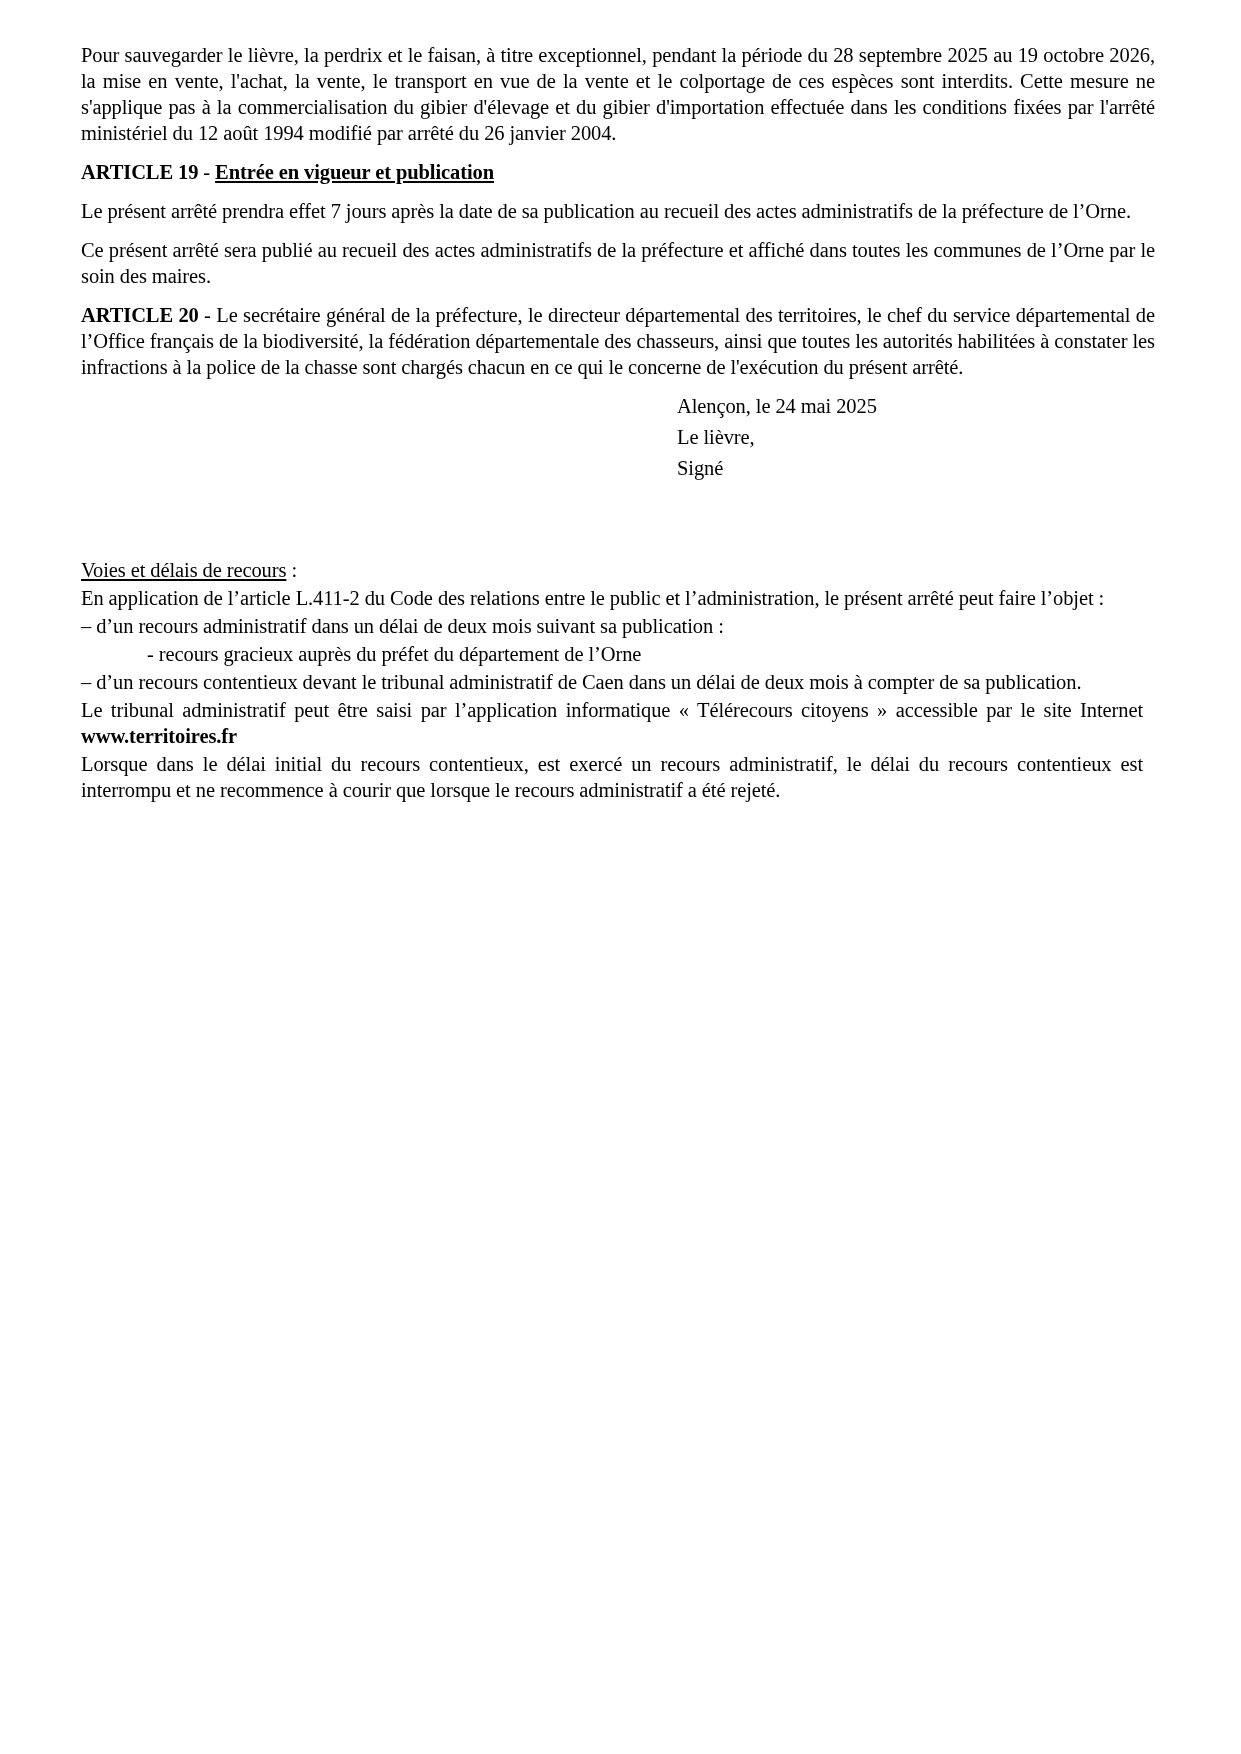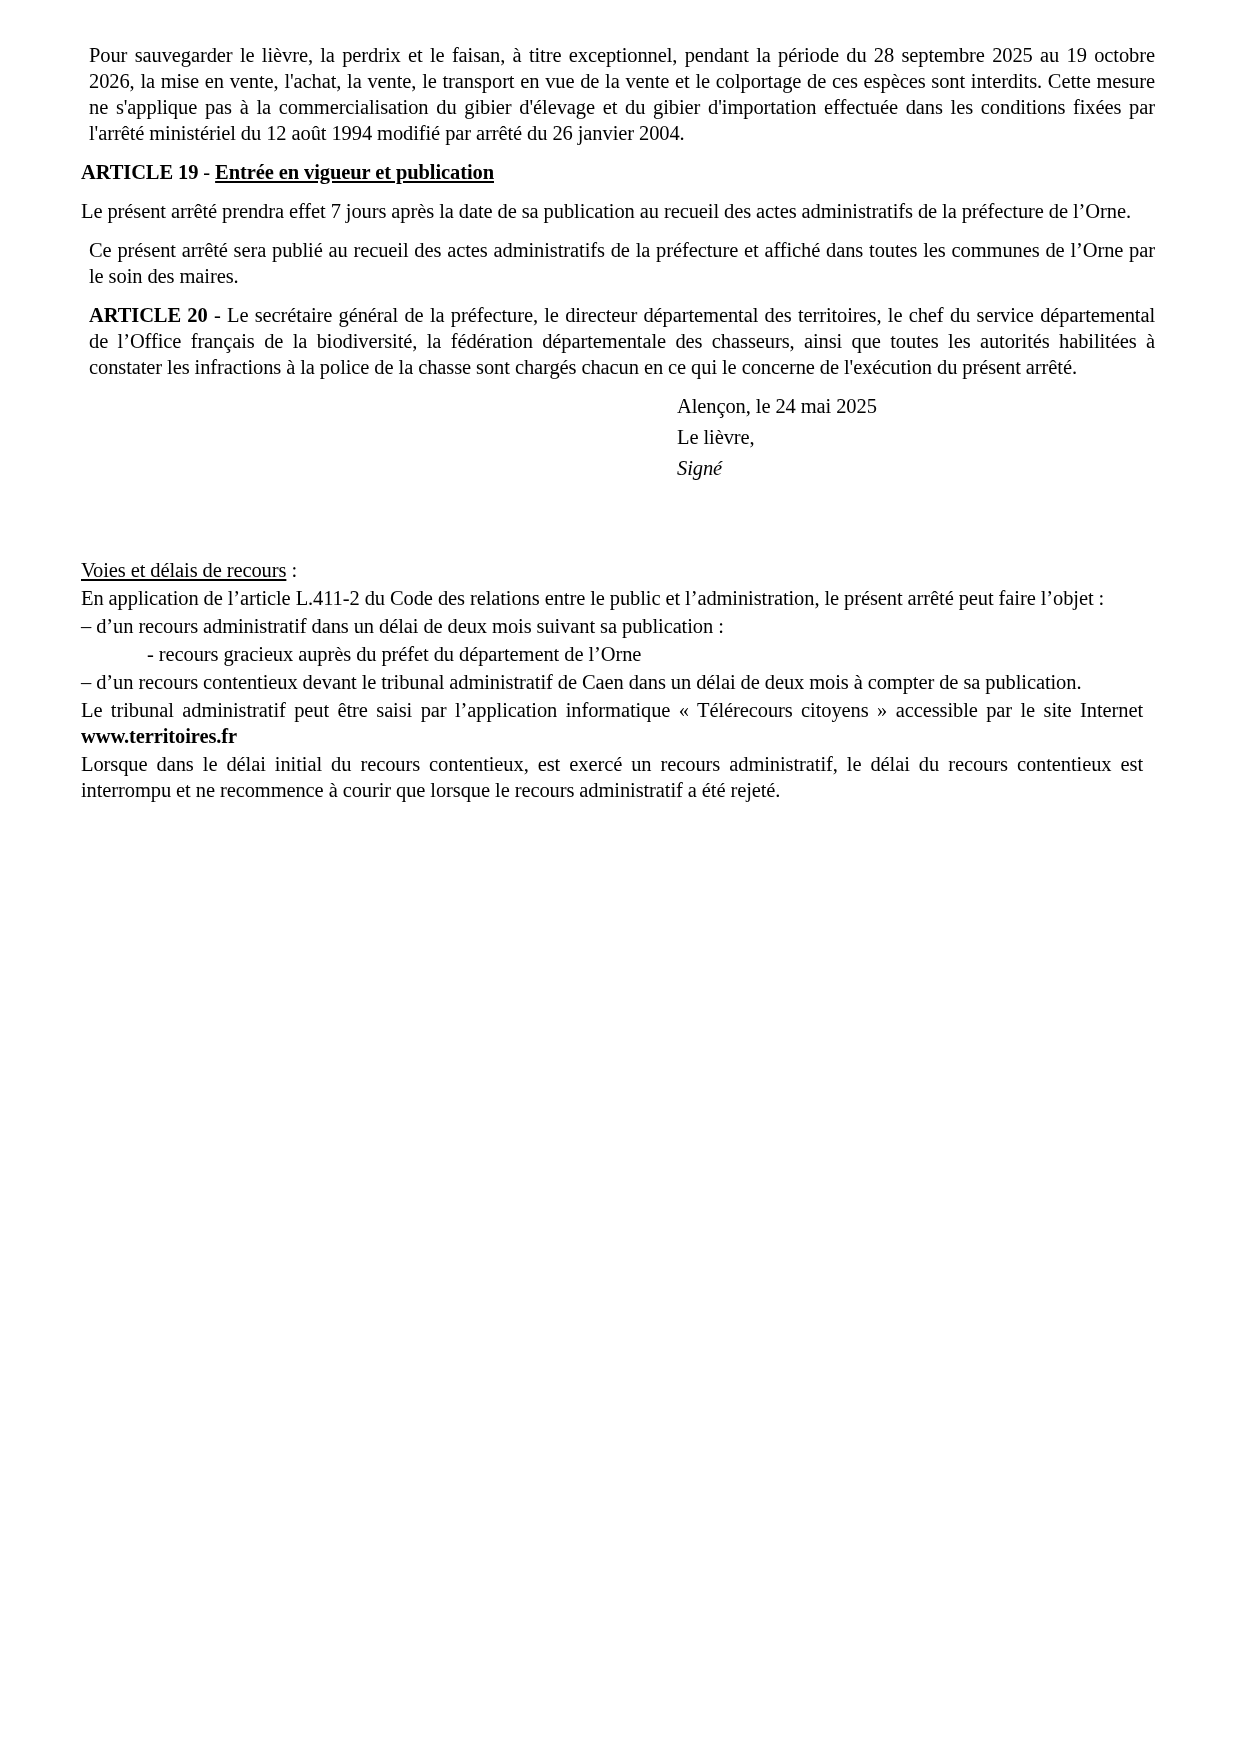--- a/index.html
+++ b/index.html
@@ -20,24 +20,24 @@
     overflow: hidden;
     box-sizing: border-box;
   }
   .content {
     position: absolute;
     top: 42px;
     left: 81px;
     width: 1074px;
   }
   p { margin: 0 0 13px 0; }
-  .justify { text-align: justify; margin-left: 8px; }
+  .justify { text-align: justify; }
   .bold { font-weight: bold; }
   .underline { text-decoration: underline; }
-  .italic { font-style: italic; }
+  .italic { }
   .article-heading { margin-top: 8px; }
   .signature-block {
     width: 420px;
     margin-left: 596px;
     text-align: left;
   }
   .sig-line { margin: 0 0 5px 0; }
   .recours-section { margin-top: 76px; }
   .recours-section p { margin: 0 12px 2px 0; }
   .recours-heading { margin-bottom: 2px; }

